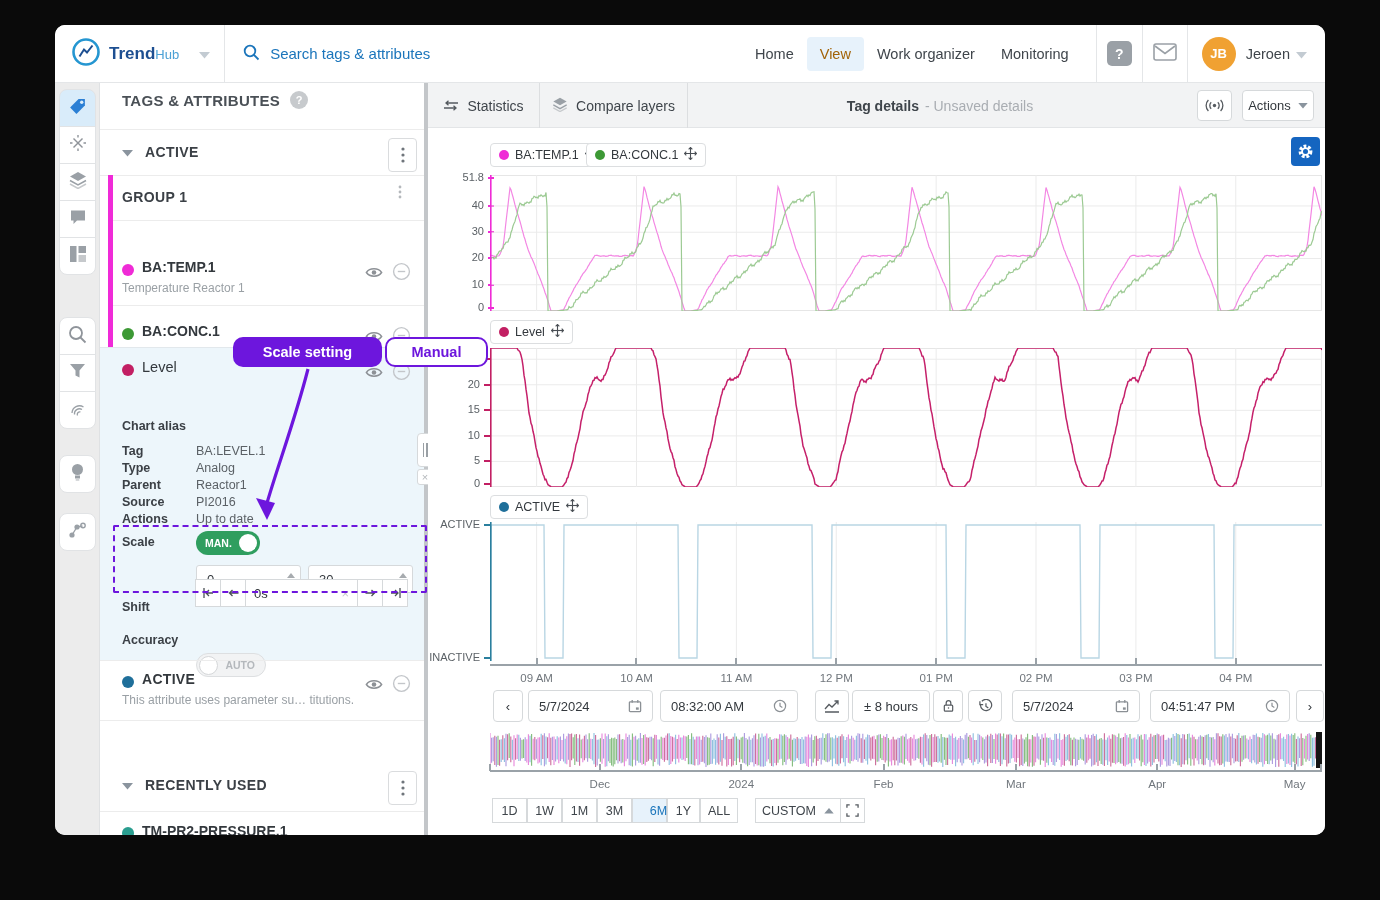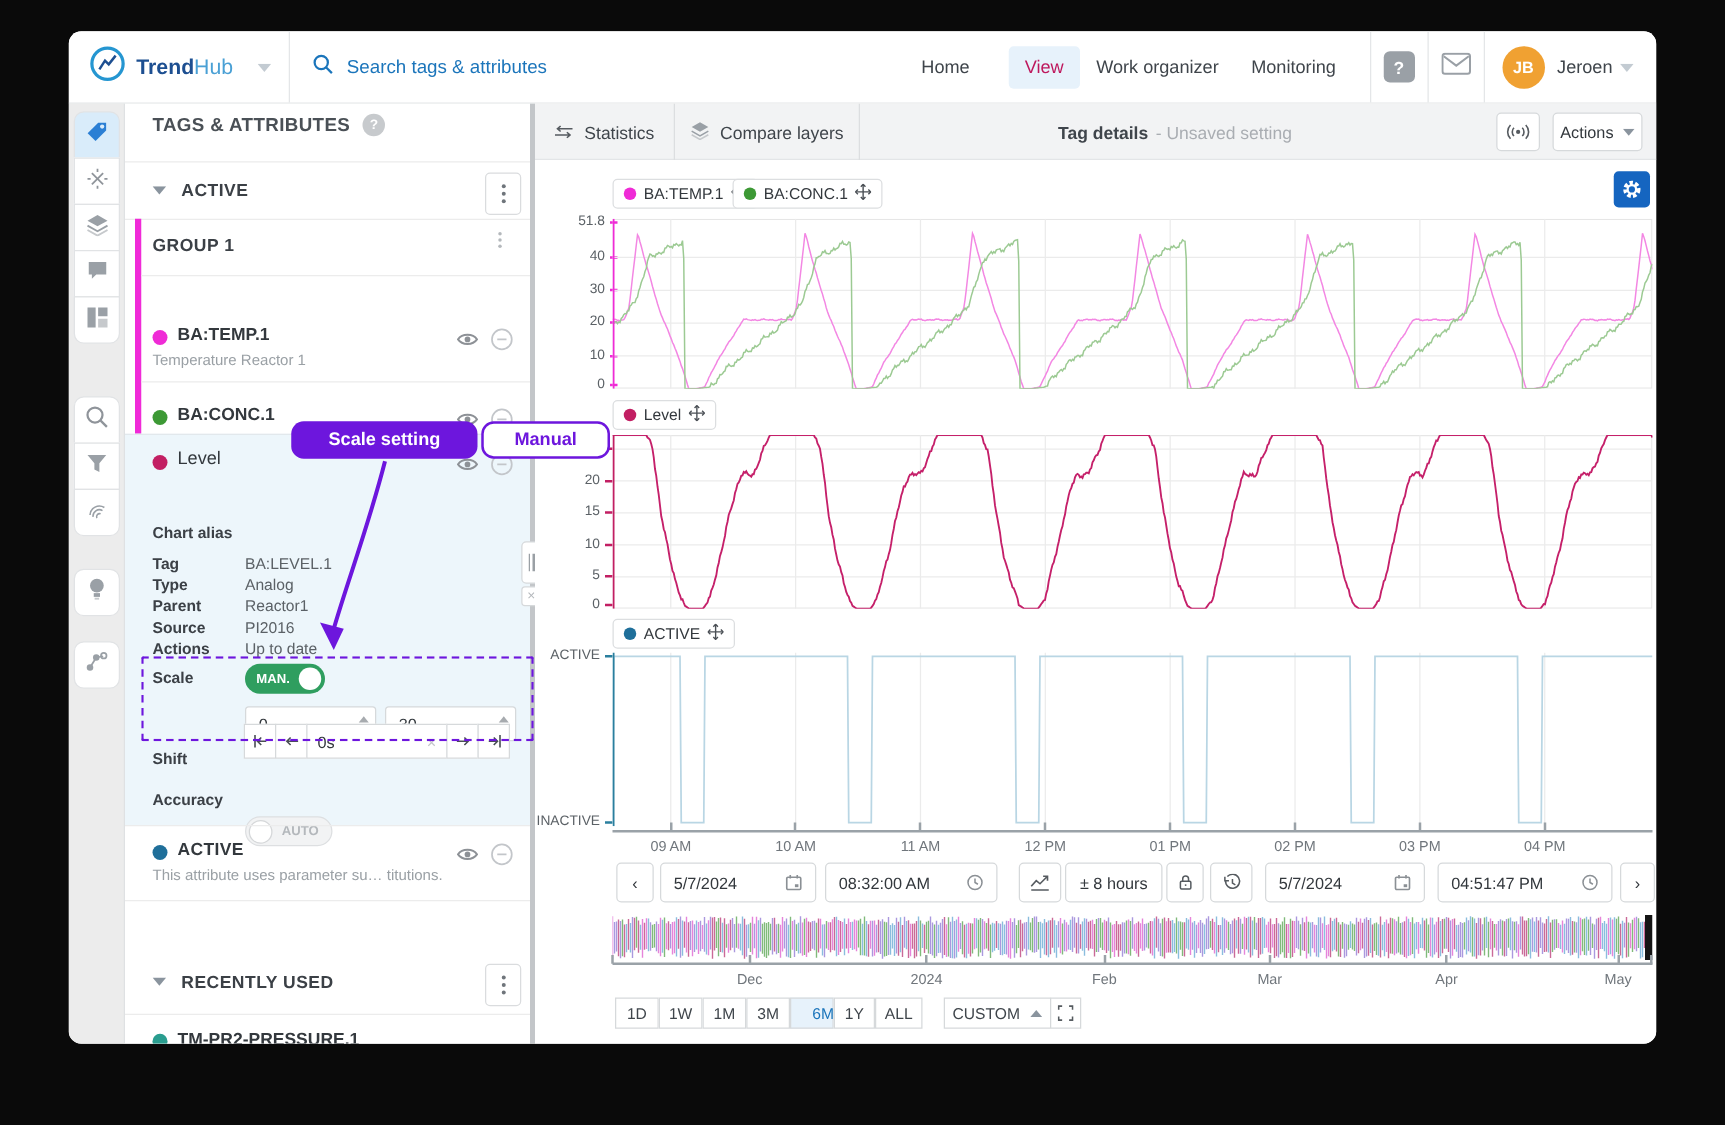--- a/index.html
+++ b/index.html
@@ -5,26 +5,26 @@
   html,body{margin:0;padding:0;background:#0a0a0a;}
   *{box-sizing:border-box;}
   body{font-family:"Liberation Sans",sans-serif;}
   #stage{position:relative;width:1380px;height:900px;background:#0a0a0a;overflow:hidden;}
   #win{position:absolute;left:55px;top:25px;width:1270px;height:810px;background:#fff;border-radius:10px;overflow:hidden;}
   .abs{position:absolute;}
   
   #navbar{position:absolute;left:0;top:0;width:1270px;height:58px;background:#fff;border-bottom:1px solid #e4e6e8;display:flex;align-items:center;}
   .brand{display:flex;align-items:center;gap:8px;padding:0 14px 0 16px;}
   .brand-trend{font-weight:bold;color:#1d4f91;font-size:17px;}
-  .brand-hub{color:#4aa0d5;font-size:17px;}
+  .brand-hub{color:#4aa0d5;font-size:13px;}
   .navsep{width:1px;height:57px;background:#e4e6e8;}
   .search{display:flex;align-items:center;gap:10px;padding:0 18px;color:#1b75bb;font-size:15px;flex:0 0 auto;}
   .navspacer{flex:1;}
   .navitem{font-size:14.5px;color:#3f454b;padding:9px 13px;border-radius:4px;cursor:default;}
-  .navitem.active{background:#e7f2fb;color:#be185d;margin-left:18px;}
+  .navitem.active{background:#e7f2fb;color:#a16207;}
   .icbtn-square{width:25px;height:25px;border-radius:5px;background:#9aa0a6;color:#fff;font-weight:bold;font-size:14px;display:flex;align-items:center;justify-content:center;}
   .avatar{width:34px;height:34px;border-radius:50%;background:#f0a132;color:#fff;font-weight:bold;font-size:13px;display:flex;align-items:center;justify-content:center;}
   .username{font-size:14.5px;color:#3f454b;}
   
   #rail{position:absolute;left:0;top:58px;width:45px;height:752px;background:#ececec;border-right:1px solid #dfe1e3;}
   .railbtn{position:absolute;left:4px;width:37px;height:38px;background:#fff;border:1px solid #e1e3e5;display:flex;align-items:center;justify-content:center;}
   .railbtn.sel{background:#d9ecfa;}
   
   #panel{position:absolute;left:45px;top:58px;width:324px;height:752px;background:#fff;overflow:hidden;}
   .ptitle{font-size:15px;font-weight:bold;color:#4a5056;letter-spacing:.3px;}
@@ -394,21 +394,21 @@
       <div class="ctab" style="left:112px;width:148px;">
         <span><svg width="16" height="15" viewBox="0 0 18 18">
                 <path d="M9 1 L17 5.5 L9 10 L1 5.5 Z" fill="#9aa0a6"></path>
                 <path d="M1 9.5 L9 14 L17 9.5" fill="none" stroke="#9aa0a6" stroke-width="1.5"></path>
                 <path d="M1 13 L9 17.5 L17 13" fill="none" stroke="#c6c9cc" stroke-width="1.5"></path>
               </svg></span>
         <span>Compare layers</span>
       </div>
       <div class="abs" style="left:512px;top:0;height:45px;display:flex;align-items:center;transform:translateX(-50%);white-space:nowrap;">
         <span style="font-size:14px;font-weight:bold;color:#3f454b;">Tag details</span>
-        <span style="font-size:14px;color:#a9adb2;margin-left:6px;">- Unsaved setting</span>
+        <span style="font-size:14px;color:#a9adb2;margin-left:6px;">- Unsaved details</span>
       </div>
       <div class="btnw" style="left:769px;top:7px;width:35px;height:31px;">
         <svg width="19" height="13" viewBox="0 0 19 13" fill="none" stroke="#565b60" stroke-width="1.3">
               <circle cx="9.5" cy="6.5" r="1.7" fill="#565b60" stroke="none"></circle>
               <path d="M6.2 3.2 a4.6 4.6 0 0 0 0 6.6 M12.8 3.2 a4.6 4.6 0 0 1 0 6.6 M3.4 1 a7.8 7.8 0 0 0 0 11 M15.6 1 a7.8 7.8 0 0 1 0 11"></path>
             </svg>
       </div>
       <div class="btnw" style="left:814px;top:7px;width:72px;height:31px;gap:7px;">
         <span>Actions</span>
         <svg width="10" height="6" viewBox="0 0 11 7">

